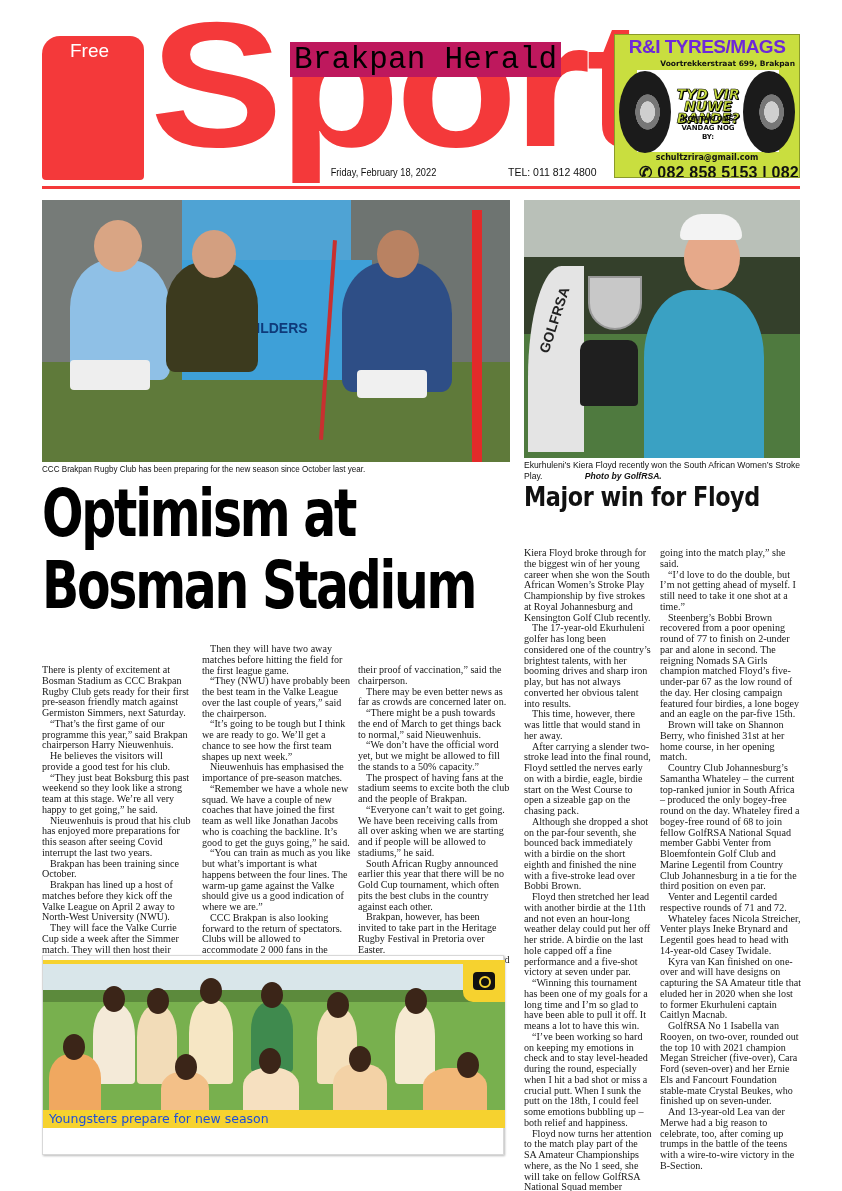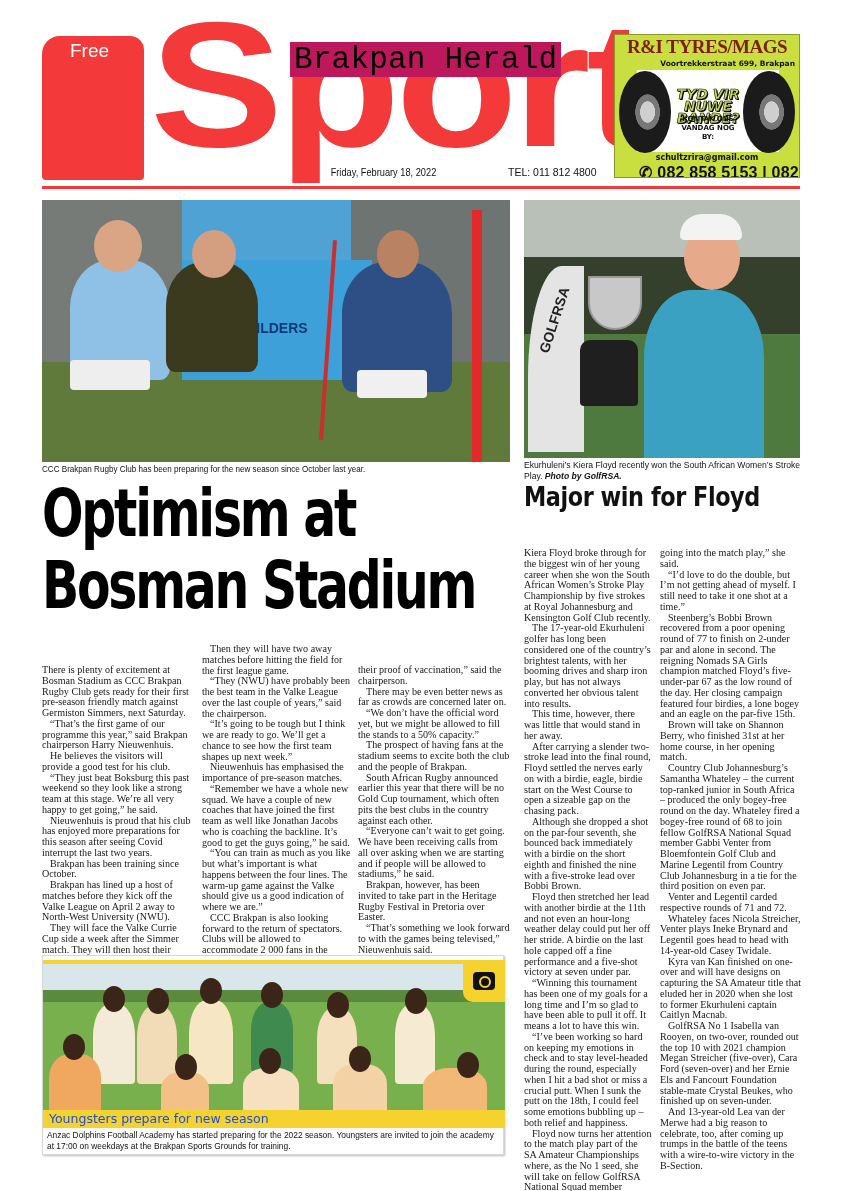--- a/index.html
+++ b/index.html
@@ -11,21 +11,21 @@
   .free-block { position: absolute; left: 0; top: 2px; width: 102px; height: 144px; background: #f4393a; border-radius: 18px 14px 4px 4px; }
   .free-label { position: absolute; left: 28px; top: 4px; font-family: Liberation Sans, sans-serif; font-size: 19px; color: #fff; }
   .sport-word { position: absolute; left: 108px; top: -38px; font-family: "Liberation Sans", sans-serif; font-weight: 700; font-size: 178px; letter-spacing: -4px; color: #f4393a; line-height: 1; transform: scaleX(1.12); transform-origin: left top; }
   .brand-name { position: absolute; left: 248px; top: 8px; font-family: Liberation Mono, monospace; font-size: 31px; color: #000; background: #be185d; padding: 0 4px; letter-spacing: 0.2px; }
   .pub-date { position: absolute; left: 286px; top: 132px; font-family: "Liberation Sans", sans-serif; font-size: 10.5px; color: #111; background: #fff; padding: 0 3px; transform: scaleX(0.88); transform-origin: left; }
   .tel { position: absolute; left: 464px; top: 132px; font-family: "Liberation Sans", sans-serif; font-size: 10.5px; color: #111; background: #fff; padding: 0 2px; }
   .rule-red { position: absolute; left: 42px; top: 186px; width: 758px; height: 3px; background: #f4393a; }
 
   
   .ad { position: absolute; left: 614px; top: 34px; width: 186px; height: 144px; background: #c9de3f; border: 1px solid #8a9a2a; overflow: hidden; }
-  .ad-title { position: absolute; left: 0; top: 1px; width: 100%; text-align: center; font-family: Liberation Serif, serif; font-weight: 700; font-size: 19px; color: #7f1d1d; letter-spacing: -0.5px; }
+  .ad-title { position: absolute; left: 0; top: 1px; width: 100%; text-align: center; font-family: Liberation Sans, sans-serif; font-weight: 700; font-size: 19px; color: #6d28d9; letter-spacing: -0.5px; }
   .ad-addr { position: absolute; left: 0; top: 24px; width: 100%; text-align: right; padding-right: 4px; font-family: "DejaVu Sans", sans-serif; font-weight: 700; font-size: 7.5px; color: #111; }
   .ad-mid { position: absolute; left: 22px; top: 35px; width: 142px; height: 82px; background: #fff; }
   .tyre { position: absolute; width: 52px; height: 82px; border-radius: 26px / 41px; background: radial-gradient(ellipse at 55% 50%, #cfcfcf 0 18%, #777 19% 30%, #1b1b1b 31% 100%); top: 36px; }
   .tyre.left { left: 4px; }
   .tyre.right { right: 4px; }
   .ad-slogan { position: absolute; left: 60px; top: 53px; width: 66px; text-align: center; font-family: "DejaVu Sans", sans-serif; font-weight: 700; font-style: italic; font-size: 14px; line-height: 12px; color: #c9de3f; -webkit-text-stroke: 0.6px #000; text-shadow: 1px 1px 0 #000; }
   .ad-contact { position: absolute; left: 60px; top: 80px; width: 66px; text-align: center; font-family: "DejaVu Sans", sans-serif; font-weight: 700; font-size: 7px; line-height: 9px; color: #111; }
   .ad-email { position: absolute; left: 0; top: 118px; width: 100%; text-align: center; font-family: "DejaVu Sans", sans-serif; font-weight: 700; font-size: 8px; color: #111; }
   .ad-phone { position: absolute; left: 12px; top: 128px; width: 100%; text-align: center; font-family: Liberation Sans, sans-serif; font-weight: 700; font-size: 16px; color: #111; letter-spacing: 0.2px; }
 
@@ -56,21 +56,21 @@
   .golf-flag-text { position: absolute; left: 12px; top: 150px; font-family: "Liberation Sans", sans-serif; font-weight: 700; font-size: 14px; color: #222; transform: rotate(-72deg); transform-origin: left top; }
   .golfer-body { position: absolute; left: 120px; top: 90px; width: 120px; height: 168px; background: #3aa1c3; border-radius: 40% 40% 0 0; }
   .golfer-head { position: absolute; left: 160px; top: 26px; width: 56px; height: 64px; background: #e6a98a; border-radius: 50%; }
   .golfer-cap { position: absolute; left: 156px; top: 14px; width: 62px; height: 26px; background: #f3f3f3; border-radius: 30px 30px 6px 6px; }
   .trophy { position: absolute; left: 64px; top: 76px; width: 54px; height: 54px; border-radius: 0 0 30px 30px; background: #c8c8c8; border: 2px solid #999; }
   .trophy-base { position: absolute; left: 56px; top: 140px; width: 58px; height: 66px; background: #1f1f1f; border-radius: 10px 10px 4px 4px; }
 
   .caption { position: absolute; font-family: "Liberation Sans", sans-serif; font-size: 8.6px; color: #111; line-height: 11px; }
   .cap-rugby { left: 42px; top: 464px; width: 468px; transform: scaleX(0.94); transform-origin: left; }
   .cap-golf { left: 524px; top: 460px; width: 280px; }
-  .cap-golf b { font-style: italic; }
+  .cap-golf b { font-style: italic; margin-left: 40px; }
 
   
   .headline-main { position: absolute; left: 42px; top: 478px; width: 476px; font-family: "DejaVu Sans", sans-serif; font-weight: 700; font-size: 66px; line-height: 72px; letter-spacing: -3px; color: #000; transform: scaleX(0.74); transform-origin: left top; width: 640px; }
   .headline-golf { position: absolute; left: 524px; top: 482px; width: 280px; font-family: "DejaVu Sans", sans-serif; font-size: 26px; color: #111; transform: scaleX(0.86); transform-origin: left top; white-space: nowrap; letter-spacing: -0.5px; }
 
   
   .col { position: absolute; font-family: "Liberation Serif", serif; font-size: 10.1px; line-height: 10.75px; color: #161616; }
   .col p { text-indent: 8px; }
   .col p.first { text-indent: 0; margin-top: 21px; }
   .c1 { left: 42px; top: 644px; width: 150px; }
@@ -181,24 +181,25 @@
   <p>“It’s going to be tough but I think we are ready to go. We’ll get a chance to see how the first team shapes up next week.”</p>
   <p>Nieuwenhuis has emphasised the importance of pre-season matches.</p>
   <p>“Remember we have a whole new squad. We have a couple of new coaches that have joined the first team as well like Jonathan Jacobs who is coaching the backline. It’s good to get the guys going,” he said.</p>
   <p>“You can train as much as you like but what’s important is what happens between the four lines. The warm-up game against the Valke should give us a good indication of where we are.”</p>
   <p>CCC Brakpan is also looking forward to the return of spectators. Clubs will be allowed to accommodate 2 000 fans in the stands.</p>
   <p>“They will probably have to bring</p>
 </div>
 <div class="col c3">
   <p class="first">their proof of vaccination,” said the chairperson.</p>
   <p>There may be even better news as far as crowds are concerned later on.</p>
+  <p>“There might be a push towards the end of March to get things back to normal,” said Nieuwenhuis.</p>
   <p>“We don’t have the official word yet, but we might be allowed to fill the stands to a 50% capacity.”</p>
   <p>The prospect of having fans at the stadium seems to excite both the club and the people of Brakpan.</p>
+  <p>“Everyone can’t wait to get going. We have been receiving calls from all over asking when we are starting and if people will be allowed to stadiums,” he said.</p>
   <p>South African Rugby announced earlier this year that there will be no Gold Cup tournament, which often pits the best clubs in the country against each other.</p>
-  <p>“Everyone can’t wait to get going. We have been receiving calls from all over asking when we are starting and if people will be allowed to stadiums,” he said.</p>
   <p>Brakpan, however, has been invited to take part in the Heritage Rugby Festival in Pretoria over Easter.</p>
   <p>“That’s something we look forward to with the games being televised,” Nieuwenhuis said.</p>
 </div>
 
 <div class="col c4">
   <p class="first">Kiera Floyd broke through for the biggest win of her young career when she won the South African Women’s Stroke Play Championship by five strokes at Royal Johannesburg and Kensington Golf Club recently.</p>
   <p>The 17-year-old Ekurhuleni golfer has long been considered one of the country’s brightest talents, with her booming drives and sharp iron play, but has not always converted her obvious talent into results.</p>
   <p>This time, however, there was little that would stand in her away.</p>
   <p>After carrying a slender two-stroke lead into the final round, Floyd settled the nerves early on with a birdie, eagle, birdie start on the West Course to open a sizeable gap on the chasing pack.</p>
   <p>Although she dropped a shot on the par-four seventh, she bounced back immediately with a birdie on the short eighth and finished the nine with a five-stroke lead over Bobbi Brown.</p>
@@ -245,14 +246,13 @@
     <div class="kid-head" style="left:306px;top:82px;"></div>
     <div class="kid" style="left:380px;top:104px;width:64px;height:46px;background:#f2b878;"></div>
     <div class="kid-head" style="left:414px;top:88px;"></div>
     <div class="feature-cam">
       <div class="cam-icon"></div>
     </div>
   </div>
   <div class="feature-bar">
     <span class="feature-title">Youngsters prepare for new season</span>
   </div>
-  <div class="feature-desc">Anzac Dolphins Football Academy has started preparing for the 2022 season. Youngsters are invited to join the academy at 17:00 on weekdays at the Brakpan Sports Grounds for training.</div>
 </section>
 
 </body></html>

